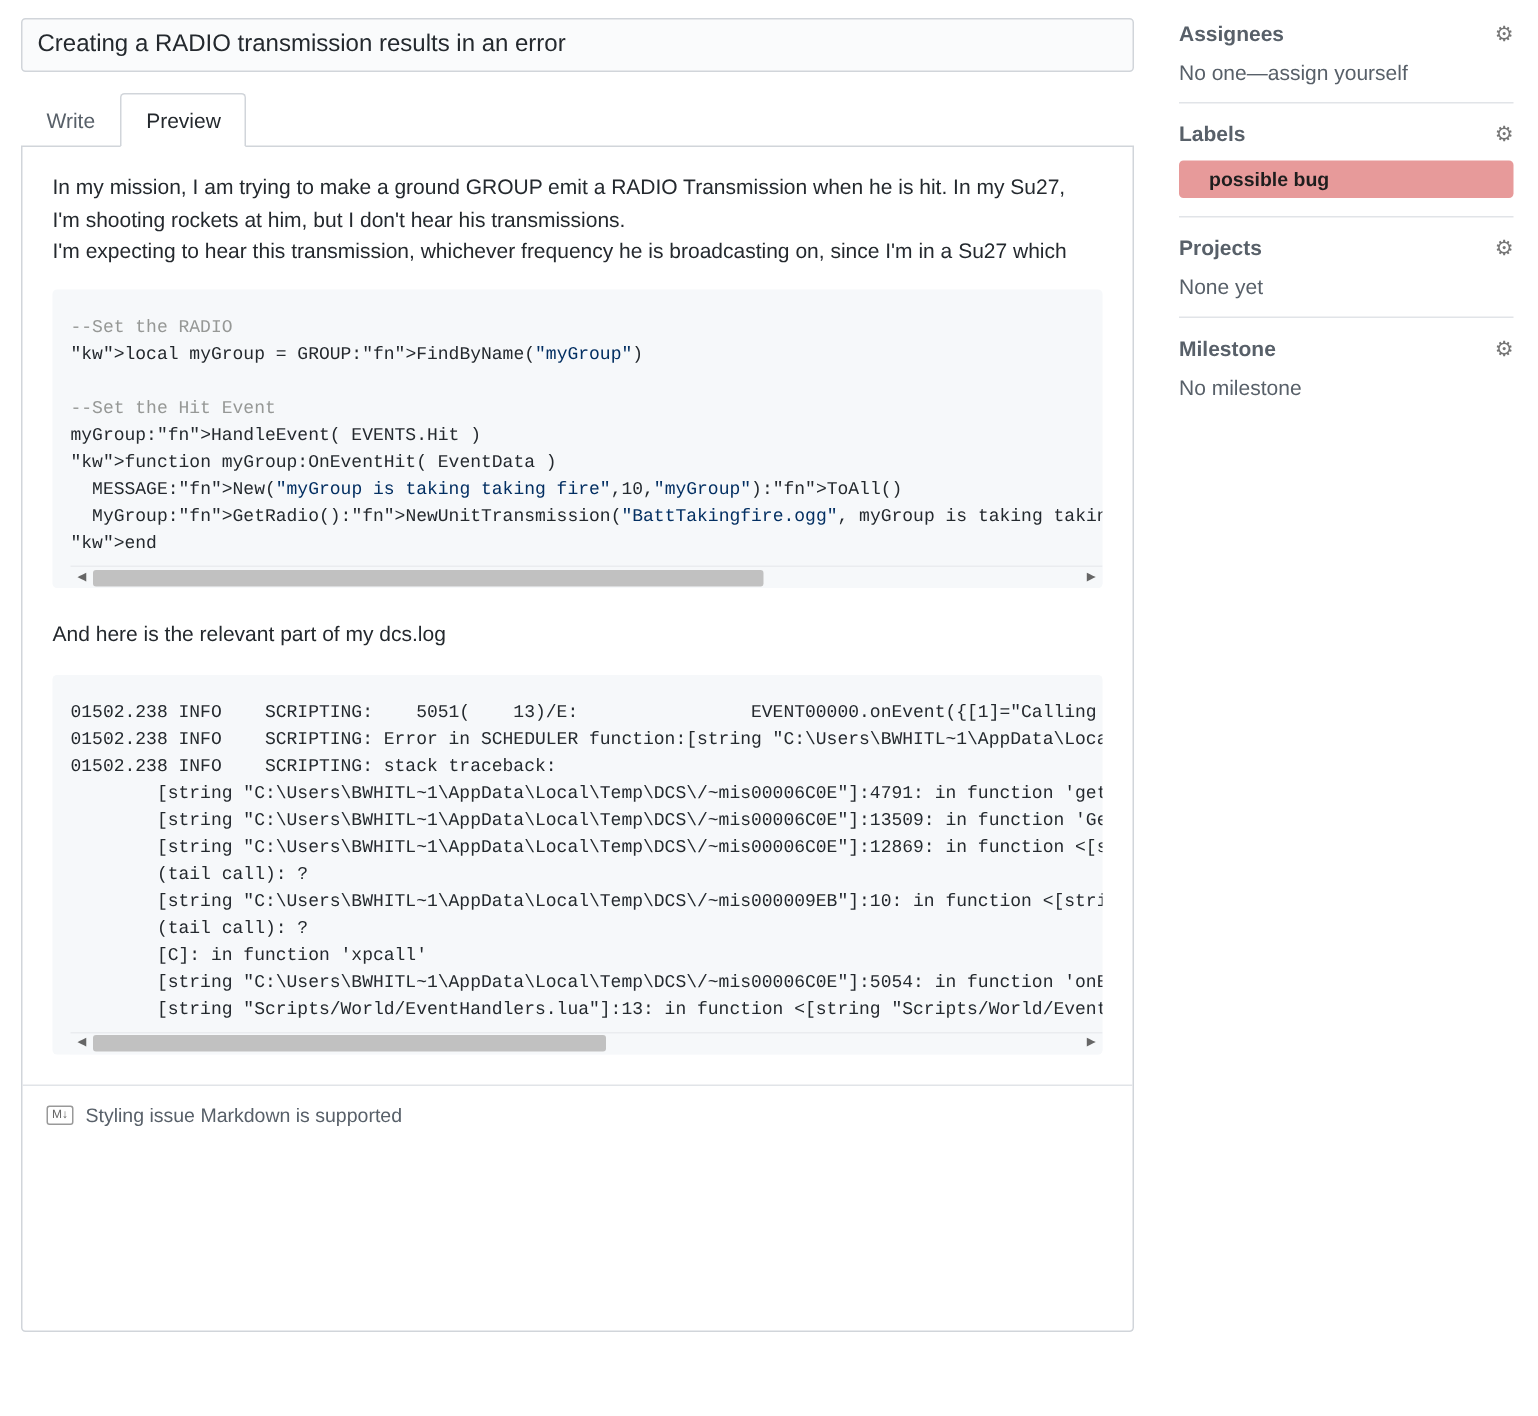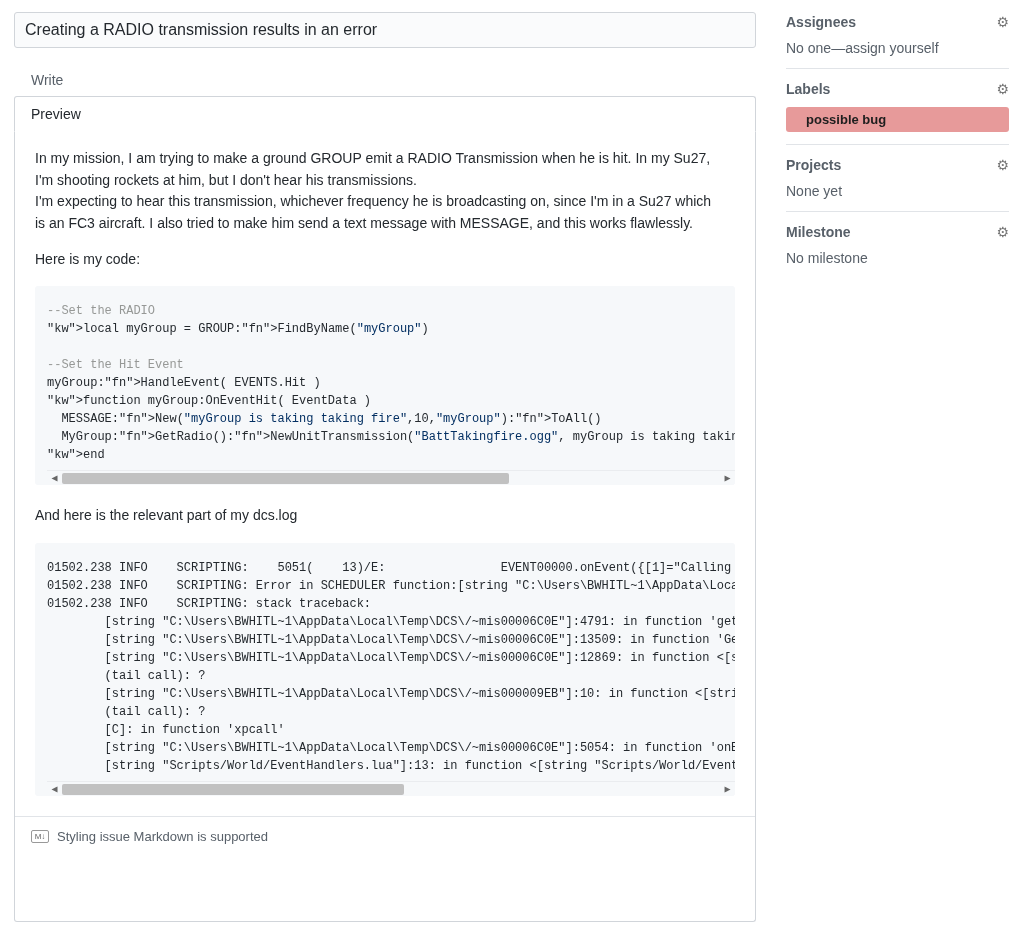--- a/index.html
+++ b/index.html
@@ -33,21 +33,20 @@
     font-size: 16px;
     color: #24292e;
     outline: none;
   }
   .tabs {
     display: flex;
     margin-top: 14px;
     border-bottom: 1px solid #d1d5da;
     position: relative;
     padding-left: 0;
-    flex-direction: column;
   }
   .tab {
     padding: 9px 16px;
     font-size: 14px;
     color: #586069;
     cursor: pointer;
     border: 1px solid transparent;
     border-bottom: none;
     margin-bottom: -1px;
     background: transparent;
@@ -216,25 +215,23 @@
       <div class="tab">Write</div>
       <div class="tab active">Preview</div>
     </div>
 
     <div class="body-box">
 
       <p class="para tight">
         <span>In my mission, I am trying to make a ground GROUP emit a RADIO Transmission when he is hit. In my Su27,</span><br>
         <span>I'm shooting rockets at him, but I don't hear his transmissions.</span><br>
         <span>I'm expecting to hear this transmission, whichever frequency he is broadcasting on, since I'm in a Su27 which</span><br>
-        <span>is an FC3 aircraft. I also tried to make him send a text message with MESSAGE, and this works flawlessly.</span>
       </p>
 
 
-      <p class="para">Here is my code:</p>
 
       <pre class="code"><span class="code-inner"><span class="cmt">--Set the RADIO</span>
 <span><span class="&lt;span">"kw"</span>&gt;local myGroup = GROUP:<span class="&lt;span">"fn"</span>&gt;FindByName(<span class="str">"myGroup"</span>)</span>
 <span></span>
 <span class="cmt">--Set the Hit Event</span>
 <span>myGroup:<span class="&lt;span">"fn"</span>&gt;HandleEvent( EVENTS.Hit )</span>
 <span><span class="&lt;span">"kw"</span>&gt;function myGroup:OnEventHit( EventData )</span>
 <span>  MESSAGE:<span class="&lt;span">"fn"</span>&gt;New(<span class="str">"myGroup is taking taking fire"</span>,10,<span class="str">"myGroup"</span>):<span class="&lt;span">"fn"</span>&gt;ToAll()</span>
 <span>  MyGroup:<span class="&lt;span">"fn"</span>&gt;GetRadio():<span class="&lt;span">"fn"</span>&gt;NewUnitTransmission(<span class="str">"BattTakingfire.ogg"</span>, myGroup is taking taking fire",  8, 122</span>
 <span><span class="&lt;span">"kw"</span>&gt;end</span></span><div class="scroll-track"><div class="scroll-arrow">◀</div><div class="scroll-bar-area"><div class="scroll-thumb" id="code-thumb" style="width: 68%;"></div></div><div class="scroll-arrow">▶</div></div></pre>

